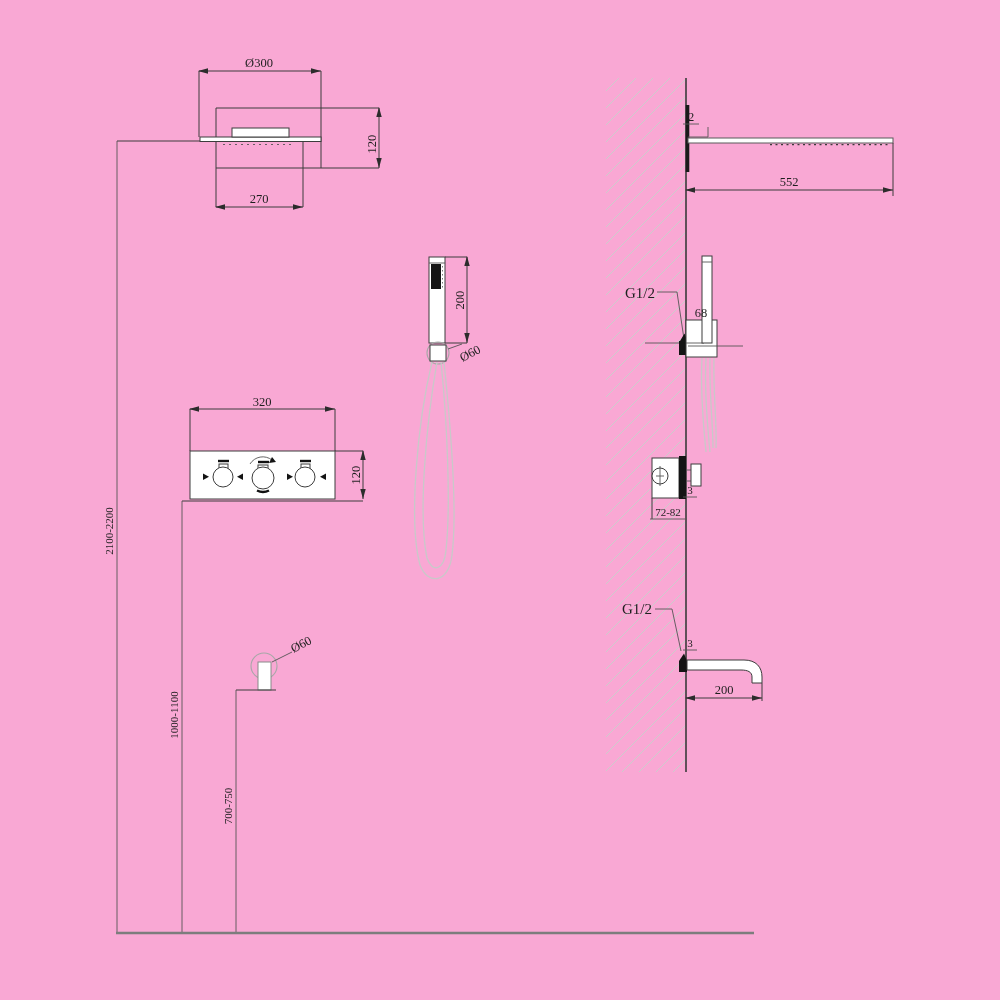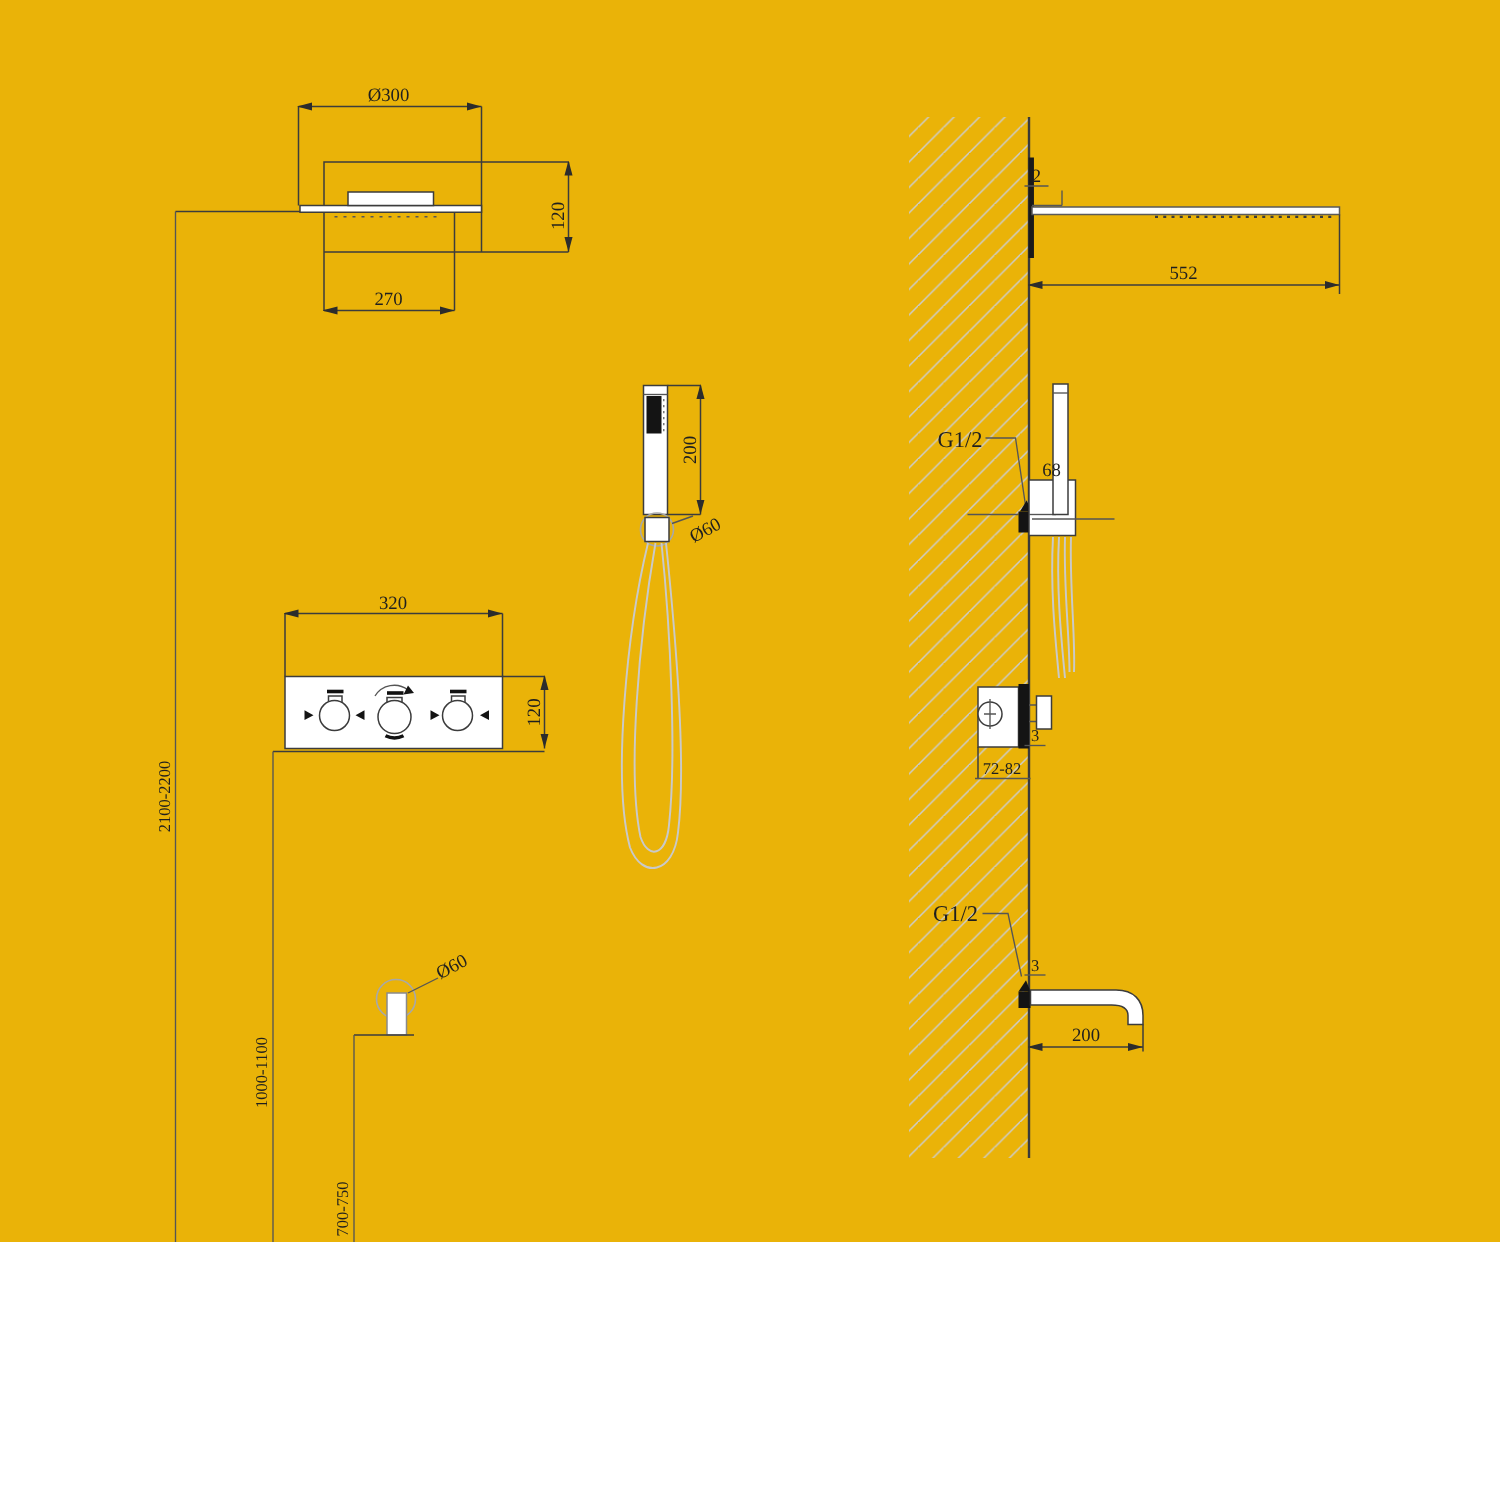--- a/index.html
+++ b/index.html
@@ -1,16 +1,16 @@
 <!DOCTYPE html>
 <html><head>
 <meta charset="utf-8">
 <style>
   html,body{margin:0;padding:0;background:#ffffff;}
-  #canvas{position:relative;width:1000px;height:828px;background:#eab308;overflow:hidden;}
+  #canvas{position:relative;width:1000px;height:1000px;background:#f9a8d4;overflow:hidden;}
   svg{display:block;}
   .ln{stroke:#3c3c3c;stroke-width:1;fill:none;}
   .lnthin{stroke:#555555;stroke-width:0.9;fill:none;}
   .lt{stroke:#c9c9c9;stroke-width:1.3;fill:none;}
   .ltmed{stroke:#a8a8a8;stroke-width:1.1;fill:none;}
   .dim{stroke:#3c3c3c;stroke-width:1;fill:none;marker-start:url(#arr-s);marker-end:url(#arr-e);}
   .fillw{fill:#ffffff;}
   .filled{fill:#141414;stroke:none;}
   .txt{font-family:"Liberation Serif","DejaVu Serif",serif;font-size:12.5px;fill:#1f1f1f;}
   .txtsm{font-family:"Liberation Serif","DejaVu Serif",serif;font-size:11px;fill:#1f1f1f;}

